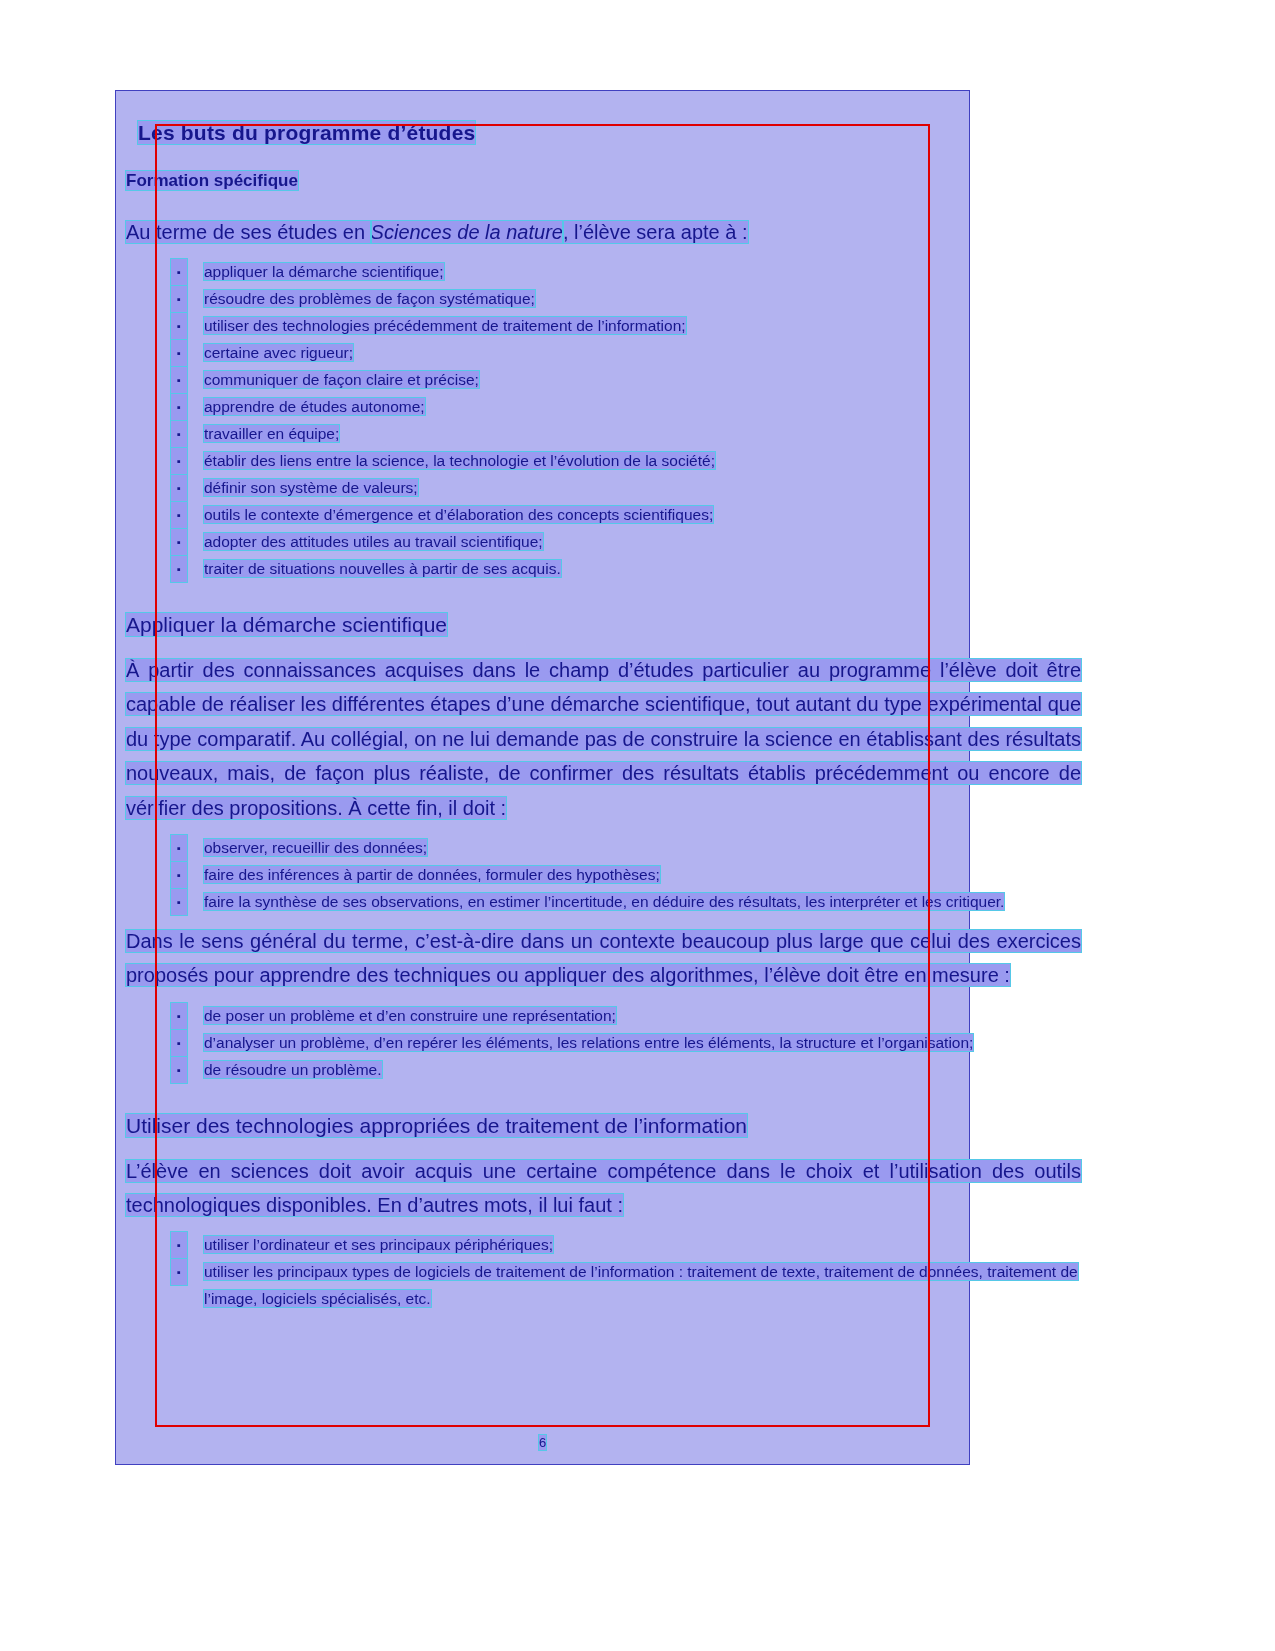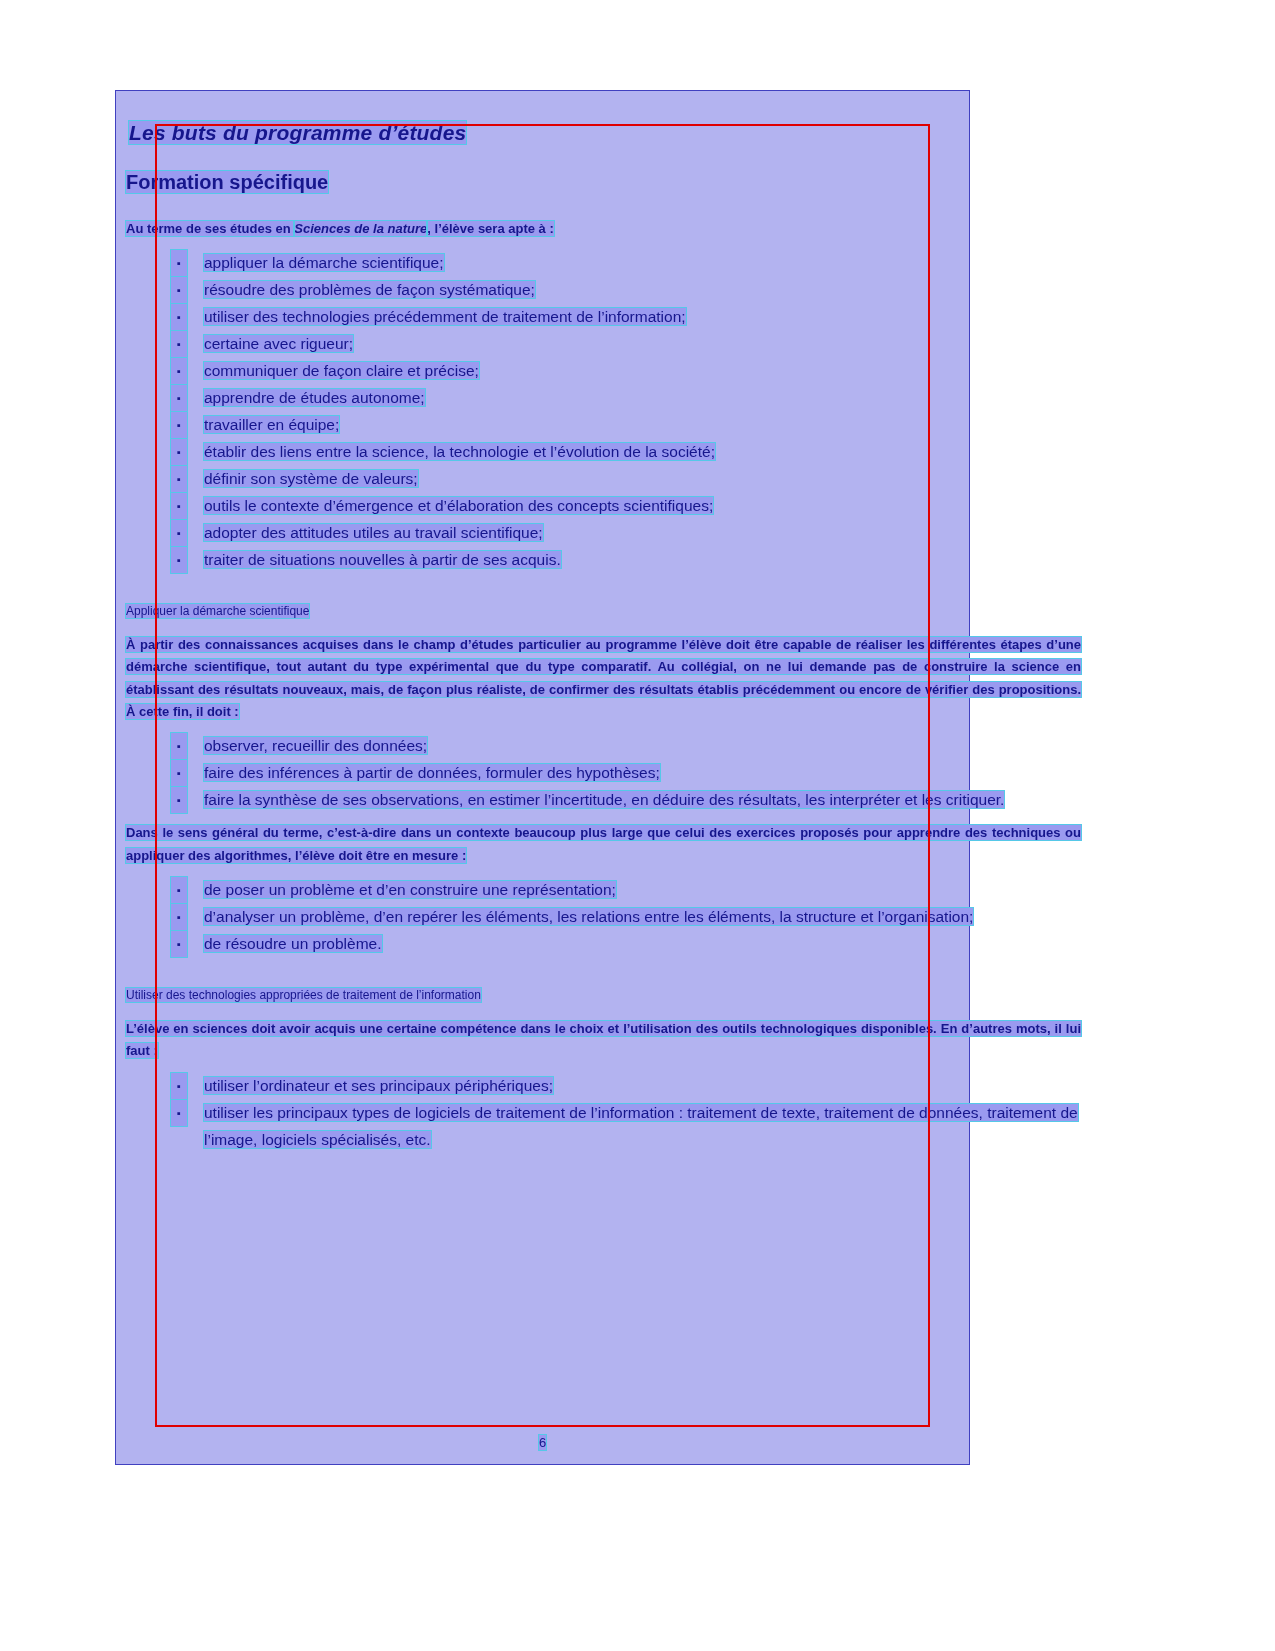--- a/index.html
+++ b/index.html
@@ -52,41 +52,39 @@
     outline: 1px solid #55c8e8;
     color: #16168c;
     display: inline;
     box-decoration-break: clone;
     -webkit-box-decoration-break: clone;
   }
 
   h1.title {
     font-size: 21px;
     font-weight: bold;
-    margin: 0 0 26px 3px;
+    margin: 0 0 26px 12px;
     letter-spacing: .2px;
-    font-style: italic;
   }
   h2.subtitle {
-    font-size: 20px;
+    font-size: 17px;
     font-weight: bold;
     margin: 0 0 24px 0;
   }
   h3.head {
-    font-size: 12px;
+    font-size: 21px;
     font-weight: normal;
     margin: 30px 0 16px 0;
   }
   p.para {
-    font-size: 13px;
+    font-size: 20px;
     line-height: 1.72;
     margin: 0 12px 10px 0;
     text-align: justify;
     width: 955px;
-    font-weight: bold;
   }
   ul.bullets {
     list-style: none;
     margin: 6px 0 8px 0;
     padding: 0 0 0 45px;
   }
   ul.bullets li {
     font-size: 15.5px;
     line-height: 1.74;
     margin: 0;

